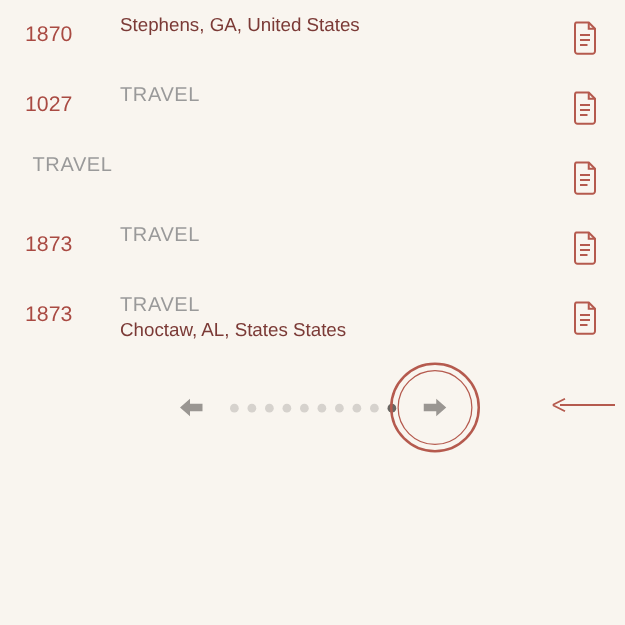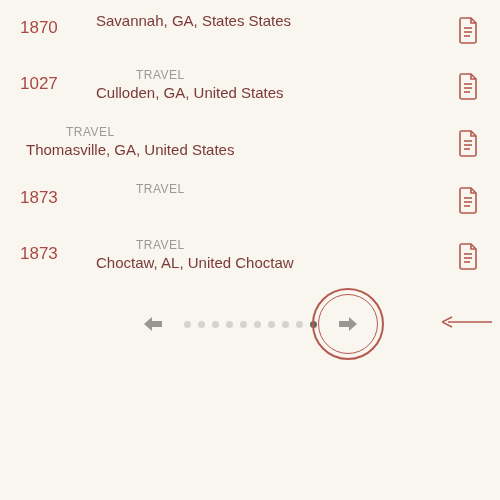--- a/index.html
+++ b/index.html
@@ -23,24 +23,23 @@
   width: 70px;
   flex-shrink: 0;
   padding-top: 6px;
 }
 .detail {
   flex: 1;
   padding-left: 6px;
 }
 .category {
   color: #9a9a9a;
-  font-size: 12px;
+  font-size: 16px;
   letter-spacing: 0.5px;
   margin-bottom: 2px;
-  margin-left: 40px;
 }
 .location {
   color: #7b3a36;
   font-size: 15px;
 }
 .doc-icon {
   width: 24px;
   height: 28px;
   flex-shrink: 0;
   margin-left: 8px;
@@ -100,48 +99,46 @@
 }
 </style>
 </head>
 <body>
 
 <div id="entries-container">
     <div class="entry">
     <div class="year">1870</div>
     <div class="detail">
 
-      <div class="location">Savannah, GA, States States</div>
+      <div class="location">Stephens, GA, United States</div>
     </div>
     <div class="doc-icon"><svg viewBox="0 0 24 28" fill="none" stroke="#b55a4e" stroke-width="1.6">
   <path d="M5 2 L15 2 L20 7 L20 25 C20 26 19 27 18 27 L6 27 C5 27 4 26 4 25 L4 4 C4 3 4.5 2 5 2 Z"></path>
   <path d="M15 2 L15 7 L20 7"></path>
   <line x1="8" y1="12" x2="16" y2="12"></line>
   <line x1="8" y1="16" x2="16" y2="16"></line>
   <line x1="8" y1="20" x2="14" y2="20"></line>
 </svg></div>
   </div>
     <div class="entry">
     <div class="year">1027</div>
     <div class="detail">
       <div class="category">TRAVEL</div>
-      <div class="location">Culloden, GA, United States</div>
-    </div>
-    <div class="doc-icon"><svg viewBox="0 0 24 28" fill="none" stroke="#b55a4e" stroke-width="1.6">
-  <path d="M5 2 L15 2 L20 7 L20 25 C20 26 19 27 18 27 L6 27 C5 27 4 26 4 25 L4 4 C4 3 4.5 2 5 2 Z"></path>
-  <path d="M15 2 L15 7 L20 7"></path>
-  <line x1="8" y1="12" x2="16" y2="12"></line>
-  <line x1="8" y1="16" x2="16" y2="16"></line>
-  <line x1="8" y1="20" x2="14" y2="20"></line>
-</svg></div>
-  </div>
-    <div class="entry">
-    <div class="detail">
-      <div class="category">TRAVEL</div>
-      <div class="location">Thomasville, GA, United States</div>
+    </div>
+    <div class="doc-icon"><svg viewBox="0 0 24 28" fill="none" stroke="#b55a4e" stroke-width="1.6">
+  <path d="M5 2 L15 2 L20 7 L20 25 C20 26 19 27 18 27 L6 27 C5 27 4 26 4 25 L4 4 C4 3 4.5 2 5 2 Z"></path>
+  <path d="M15 2 L15 7 L20 7"></path>
+  <line x1="8" y1="12" x2="16" y2="12"></line>
+  <line x1="8" y1="16" x2="16" y2="16"></line>
+  <line x1="8" y1="20" x2="14" y2="20"></line>
+</svg></div>
+  </div>
+    <div class="entry">
+    <div class="detail">
+      <div class="category">TRAVEL</div>
     </div>
     <div class="doc-icon"><svg viewBox="0 0 24 28" fill="none" stroke="#b55a4e" stroke-width="1.6">
   <path d="M5 2 L15 2 L20 7 L20 25 C20 26 19 27 18 27 L6 27 C5 27 4 26 4 25 L4 4 C4 3 4.5 2 5 2 Z"></path>
   <path d="M15 2 L15 7 L20 7"></path>
   <line x1="8" y1="12" x2="16" y2="12"></line>
   <line x1="8" y1="16" x2="16" y2="16"></line>
   <line x1="8" y1="20" x2="14" y2="20"></line>
 </svg></div>
   </div>
     <div class="entry">
@@ -154,21 +151,21 @@
   <path d="M15 2 L15 7 L20 7"></path>
   <line x1="8" y1="12" x2="16" y2="12"></line>
   <line x1="8" y1="16" x2="16" y2="16"></line>
   <line x1="8" y1="20" x2="14" y2="20"></line>
 </svg></div>
   </div>
     <div class="entry">
     <div class="year">1873</div>
     <div class="detail">
       <div class="category">TRAVEL</div>
-      <div class="location">Choctaw, AL, United Choctaw</div>
+      <div class="location">Choctaw, AL, States States</div>
     </div>
     <div class="doc-icon"><svg viewBox="0 0 24 28" fill="none" stroke="#b55a4e" stroke-width="1.6">
   <path d="M5 2 L15 2 L20 7 L20 25 C20 26 19 27 18 27 L6 27 C5 27 4 26 4 25 L4 4 C4 3 4.5 2 5 2 Z"></path>
   <path d="M15 2 L15 7 L20 7"></path>
   <line x1="8" y1="12" x2="16" y2="12"></line>
   <line x1="8" y1="16" x2="16" y2="16"></line>
   <line x1="8" y1="20" x2="14" y2="20"></line>
 </svg></div>
   </div>
   </div>

